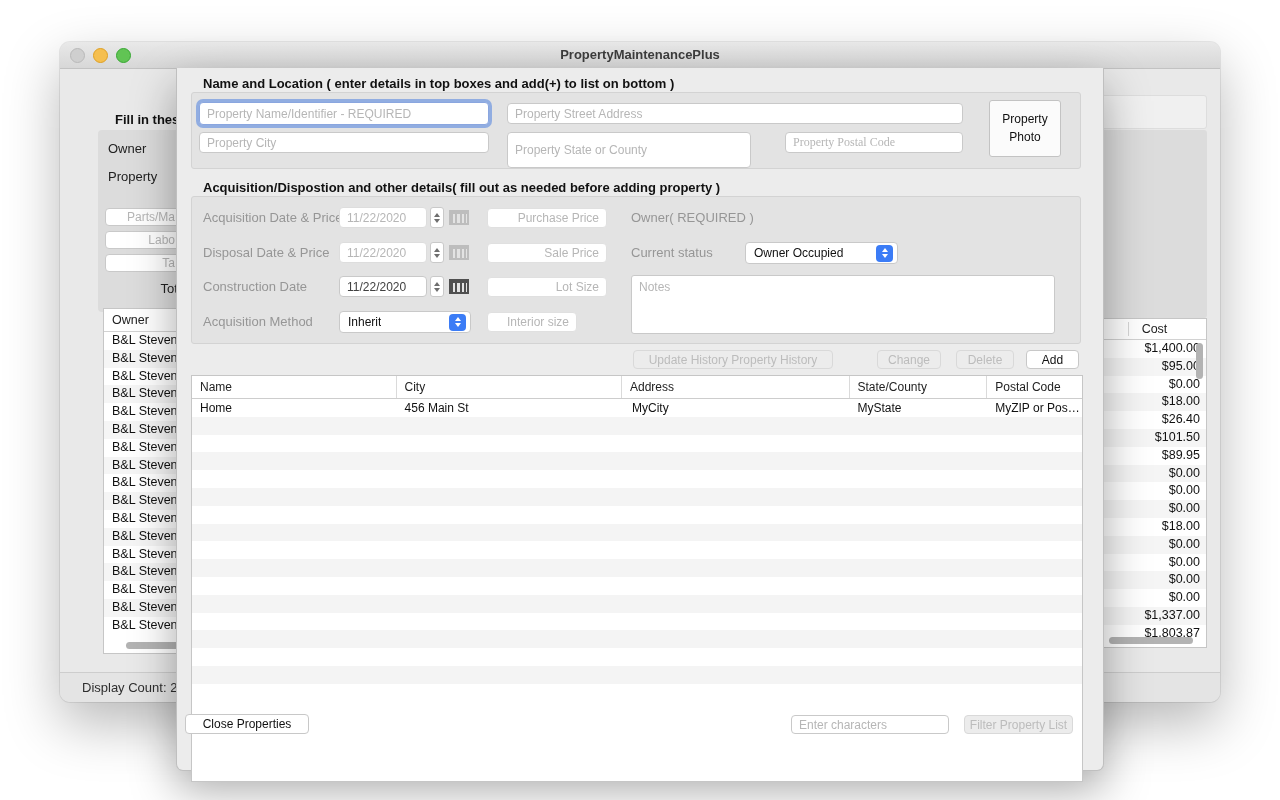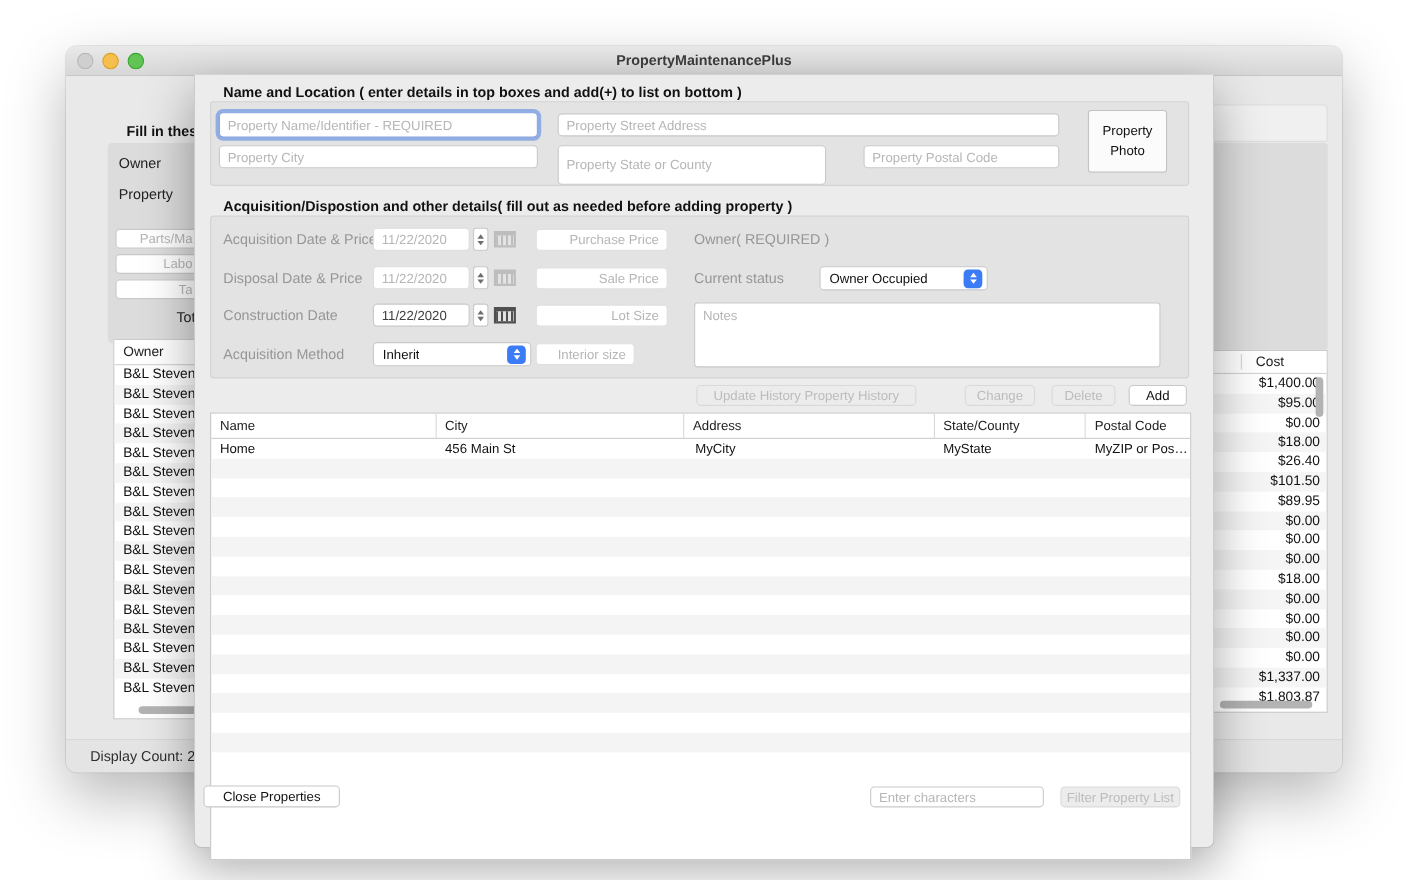--- a/index.html
+++ b/index.html
@@ -167,21 +167,21 @@
 </div>
 
 <div class="abs sheet">
   <div class="abs sectitle" style="left:26px;top:8px">Name and Location ( enter details in top boxes and add(+) to list on bottom )</div>
 
   <div class="abs grp" style="left:14px;top:24px;width:890px;height:77px"></div>
   <input class="abs tf focusring" style="left: 22px; top: 34px; width: 290px; height: 23px;" placeholder="Property Name/Identifier - REQUIRED">
   <input class="abs tf" style="left: 330px; top: 35px; width: 456px; height: 21px;" placeholder="Property Street Address">
   <input class="abs tf" style="left: 22px; top: 64px; width: 290px; height: 21px;" placeholder="Property City">
   <input class="abs tf" style="left: 330px; top: 64px; width: 244px; height: 36px;" placeholder="Property State or County">
-  <input class="abs tf" style="left: 608px; top: 64px; width: 178px; height: 21px;" placeholder="Property Postal Code">
+  <input class="abs tf" style="left: 608px; top: 64px; width: 178px; height: 21px; font-family: Liberation Serif, serif;" placeholder="Property Postal Code">
   <div class="abs photo-btn" style="left:812px;top:32px;width:72px;height:57px">Property Photo</div>
 
   <div class="abs sectitle" style="left:26px;top:112px">Acquisition/Dispostion and other details( fill out as needed before adding property )</div>
   <div class="abs grp" style="left:14px;top:128px;width:890px;height:148px"></div>
 
   <div class="abs graylbl" style="left:26px;top:142px">Acquisition Date &amp; Price</div>
   <input class="abs tf muted" style="left: 162px; top: 139px; width: 88px; height: 21px; border-color: rgb(221, 221, 221);" value="11/22/2020">
   <div class="abs stepper" style="left:253px;top:139px;width:14px;height:21px">
       <i class="tri-u"></i>
       <i class="tri-d"></i>
@@ -211,21 +211,21 @@
   <input class="abs tf" style="left: 162px; top: 208px; width: 88px; height: 21px;" value="11/22/2020">
   <div class="abs stepper" style="left:253px;top:208px;width:14px;height:21px">
       <i class="tri-u"></i>
       <i class="tri-d"></i>
     </div>
   <div class="abs cal" style="left:272px;top:211px"></div>
   <input class="abs tf rt dis" style="left: 310px; top: 209px; width: 120px; height: 20px;" placeholder="Lot Size">
   <textarea class="abs notes" style="left: 454px; top: 207px; width: 424px; height: 59px;" placeholder="Notes"></textarea>
 
   <div class="abs graylbl" style="left:26px;top:246px">Acquisition Method</div>
-  <div class="abs dd blue" style="left:162px;top:243px;width:144px;height:22px">
+  <div class="abs dd blue" style="left:162px;top:243px;width:132px;height:22px">
     <span class="lbl">Inherit</span>
     <span class="chev">
         <i class="tri-u"></i>
         <i class="tri-d"></i>
       </span>
   </div>
   <input class="abs tf rt dis" style="left: 310px; top: 244px; width: 90px; height: 20px;" placeholder="Interior size">
 
   <div class="abs btn dis" style="left:456px;top:282px;width:200px;height:19px">Update History Property History</div>
   <div class="abs btn dis" style="left:700px;top:282px;width:64px;height:19px">Change</div>

